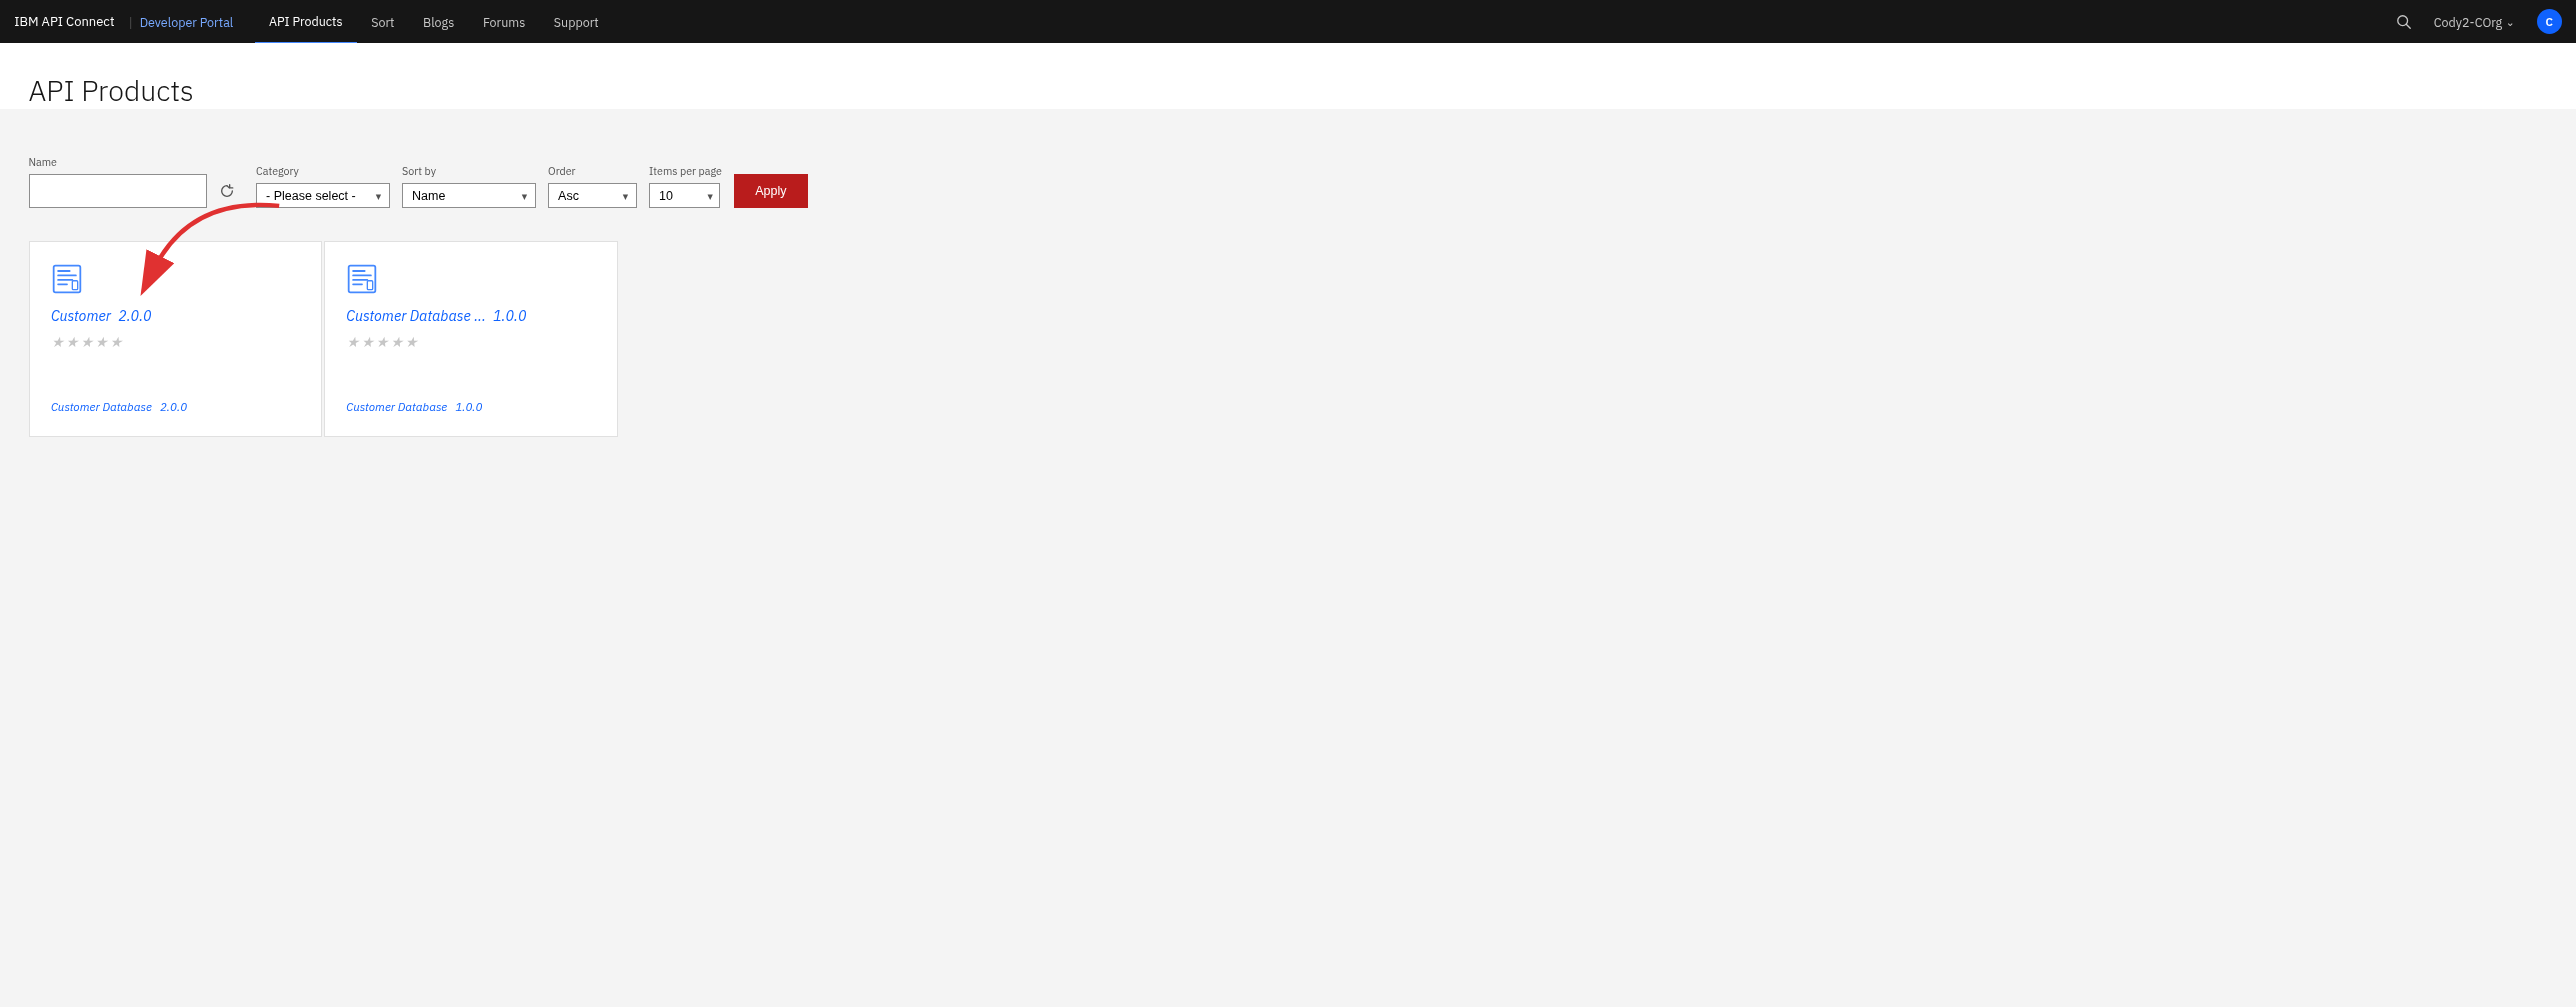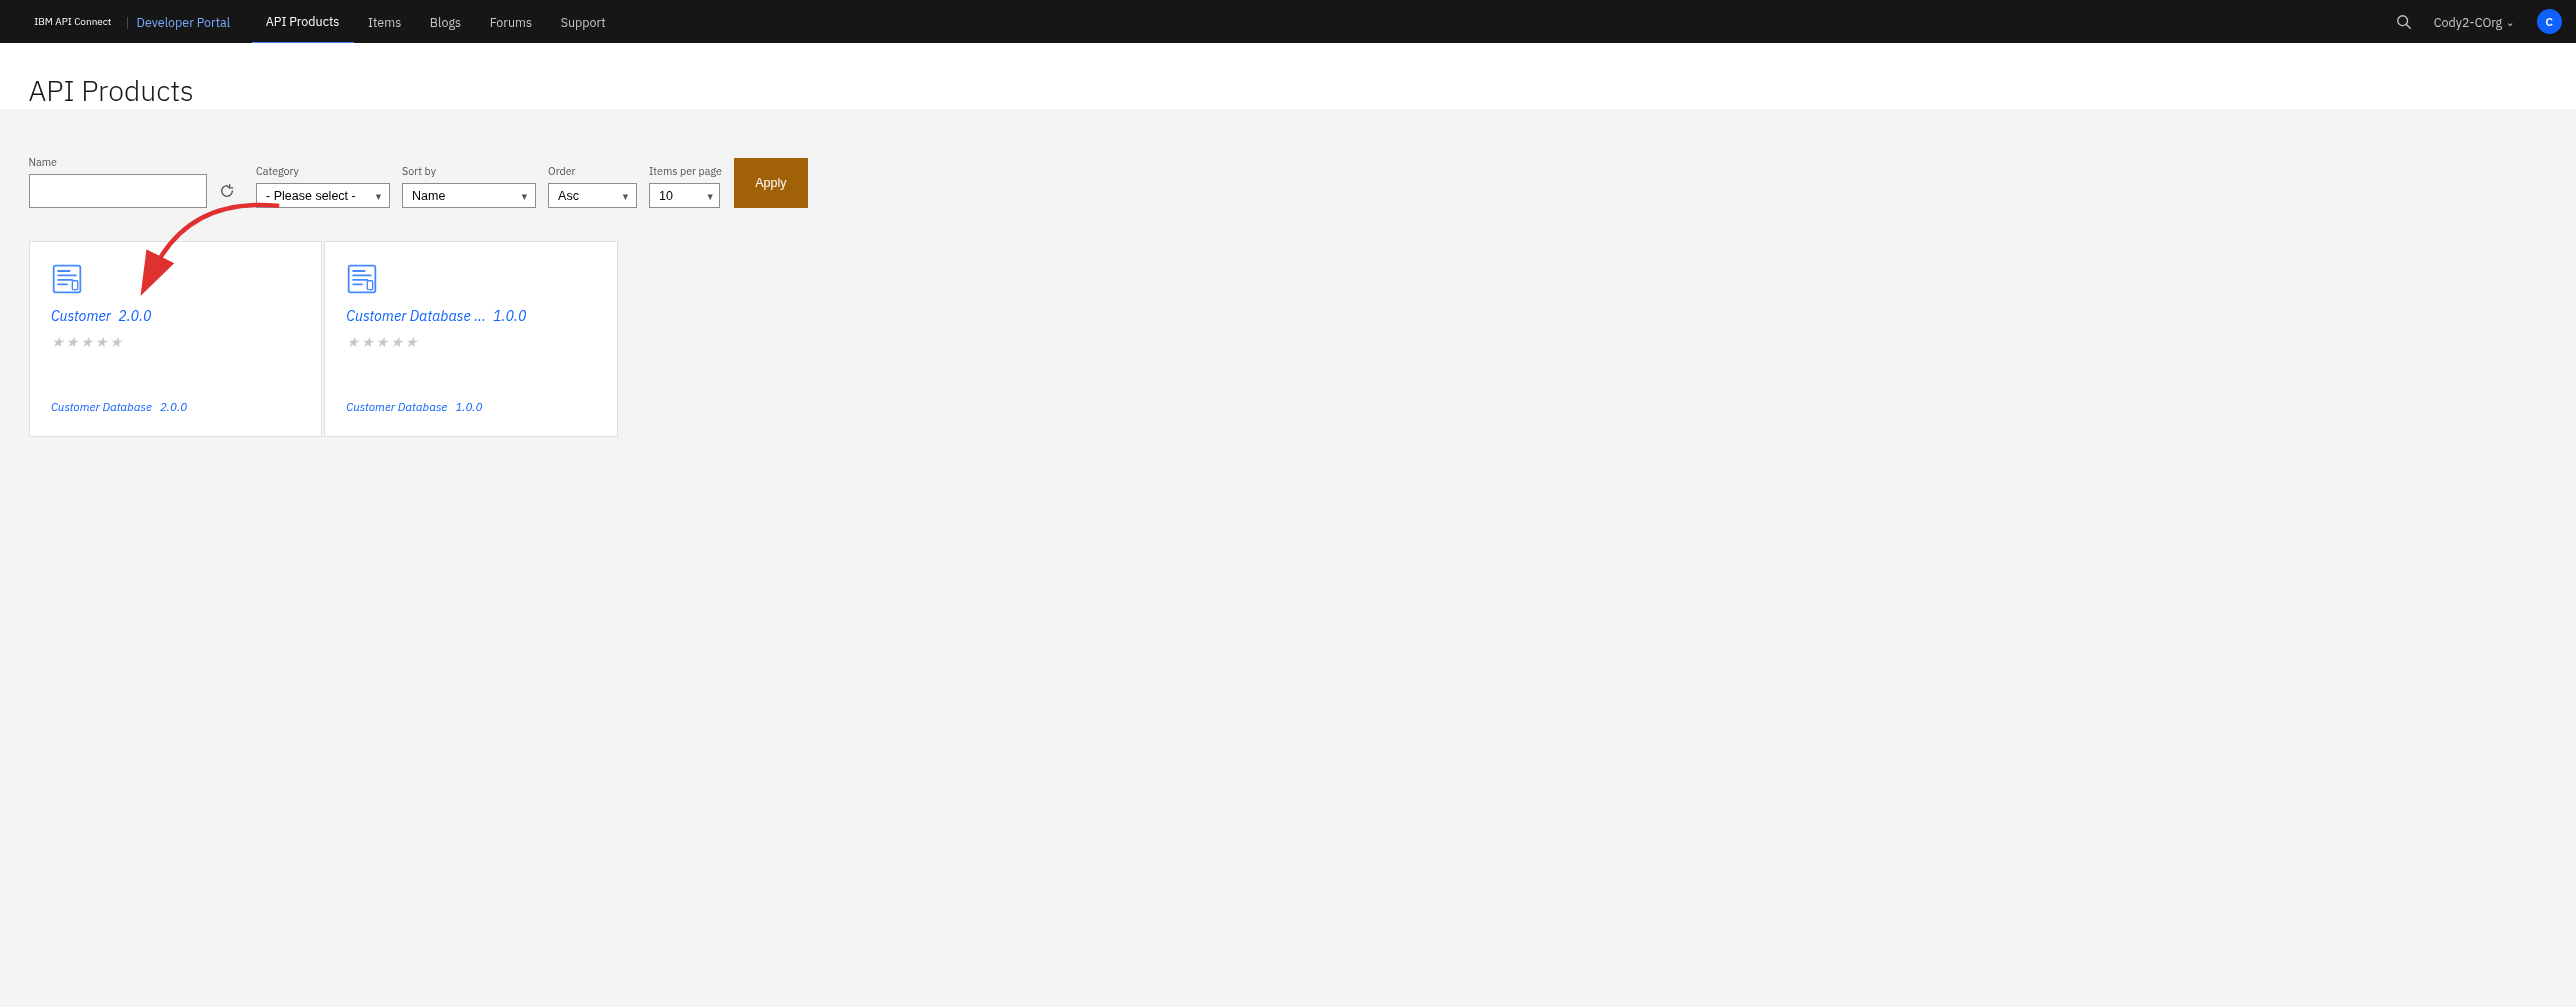--- a/index.html
+++ b/index.html
@@ -10,25 +10,24 @@
       background: #161616;
       display: flex;
       align-items: center;
       height: 43px;
       padding: 0 14.3px;
       gap: 0;
       position: relative;
     }
     .topnav-brand {
       color: #fff;
-      font-size: 10px;
+      font-size: 13px;
       font-weight: 400;
       white-space: nowrap;
       margin-right: 7.1px;
-      margin-left: 20px;
     }
     .topnav-divider {
       color: #525252;
       margin: 0 7.1px;
       font-size: 12.5px;
     }
     .topnav-portal {
       color: #78a9ff;
       font-size: 12.5px;
       font-weight: 400;
@@ -164,22 +163,22 @@
       border: none;
       cursor: pointer;
       display: flex;
       align-items: center;
       justify-content: center;
       font-size: 14.3px;
       color: #525252;
       align-self: flex-end;
     }
     .apply-btn {
-      height: 50px;
-      background: #a16207;
+      height: 34px;
+      background: #b91c1c;
       color: #fff;
       border: none;
       padding: 0 21.4px;
       font-size: 12.5px;
       cursor: pointer;
       white-space: nowrap;
       align-self: flex-end;
     }
 
     
@@ -248,21 +247,21 @@
   </style>
 </head>
 <body>
 
 <nav class="topnav">
   <span class="topnav-brand">IBM API Connect</span>
   <span class="topnav-divider">|</span>
   <span class="topnav-portal">Developer Portal</span>
   <div class="topnav-links">
     <a class="topnav-link active">API Products</a>
-    <a class="topnav-link">Items</a>
+    <a class="topnav-link">Sort</a>
     <a class="topnav-link">Blogs</a>
     <a class="topnav-link">Forums</a>
     <a class="topnav-link">Support</a>
   </div>
   <div class="topnav-right">
     <div class="search-icon-btn">
       <svg width="16" height="16" viewBox="0 0 18 18" fill="none">
         <circle cx="7.5" cy="7.5" r="5.5" stroke="#c6c6c6" stroke-width="1.5"></circle>
         <line x1="11.5" y1="11.5" x2="16" y2="16" stroke="#c6c6c6" stroke-width="1.5" stroke-linecap="round"></line>
       </svg>

